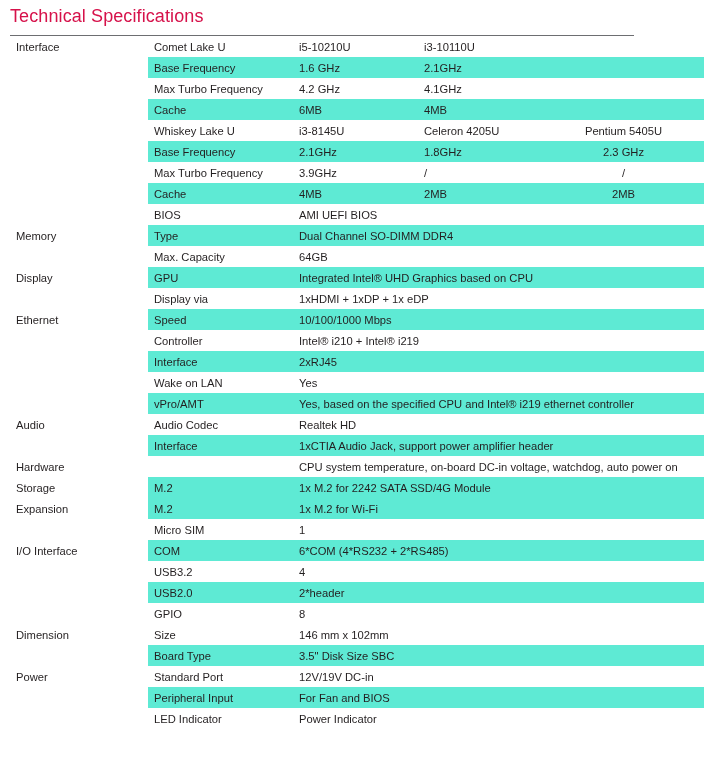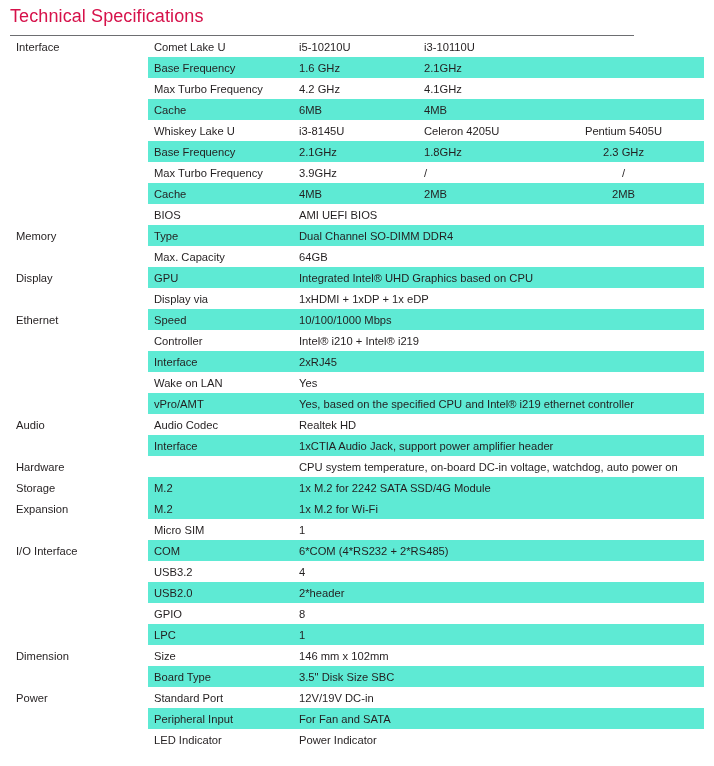--- a/index.html
+++ b/index.html
@@ -238,44 +238,39 @@
         <tr class="shade">
           <td class="cat"></td>
           <td class="label">USB2.0</td>
           <td class="vwide" colspan="3">2*header</td>
         </tr>
         <tr class="plain">
           <td class="cat"></td>
           <td class="label">GPIO</td>
           <td class="vwide" colspan="3">8</td>
         </tr>
-        <tr class="shade">
-          <td class="cat"></td>
-          <td class="label">LPC</td>
-          <td class="vwide" colspan="3">1</td>
-        </tr>
         <tr class="plain grouptop">
           <td class="cat">Dimension</td>
           <td class="label">Size</td>
           <td class="vwide" colspan="3">146 mm x 102mm</td>
         </tr>
         <tr class="shade">
           <td class="cat"></td>
           <td class="label">Board Type</td>
           <td class="vwide" colspan="3">3.5" Disk Size SBC</td>
         </tr>
         <tr class="plain grouptop">
           <td class="cat">Power</td>
           <td class="label">Standard Port</td>
           <td class="vwide" colspan="3">12V/19V DC-in</td>
         </tr>
         <tr class="shade">
           <td class="cat"></td>
           <td class="label">Peripheral Input</td>
-          <td class="vwide" colspan="3">For Fan and SATA</td>
+          <td class="vwide" colspan="3">For Fan and BIOS</td>
         </tr>
         <tr class="plain">
           <td class="cat"></td>
           <td class="label">LED Indicator</td>
           <td class="vwide" colspan="3">Power Indicator</td>
         </tr>
       </tbody>
   </table>
 
 </div>

